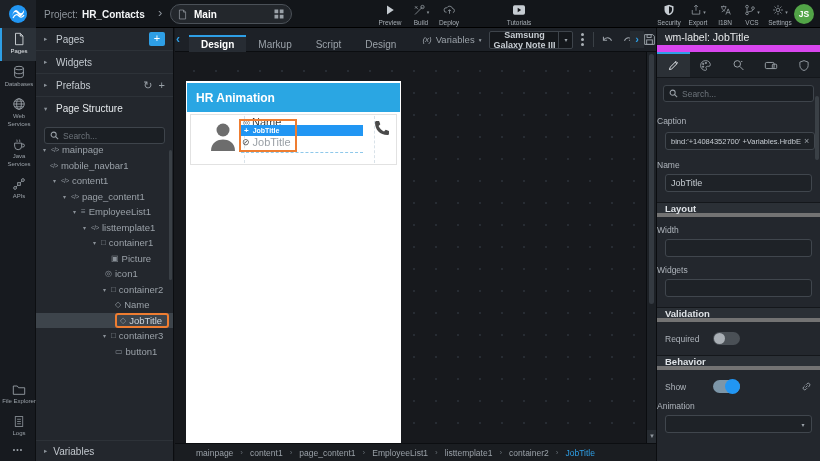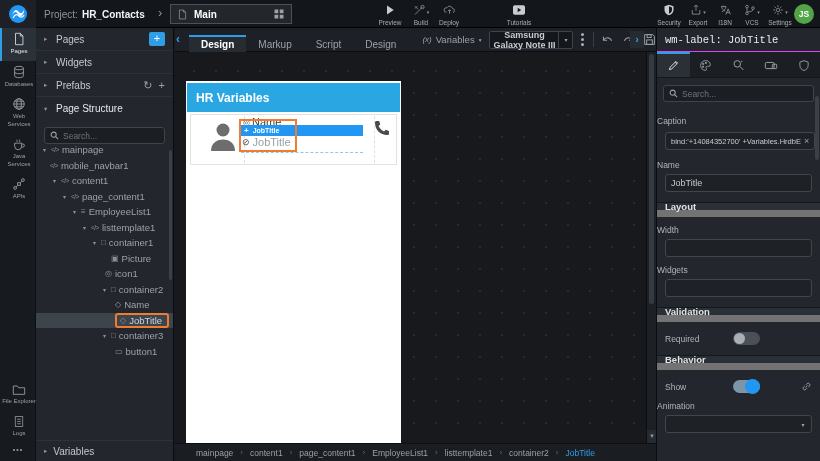--- a/index.html
+++ b/index.html
@@ -12,21 +12,21 @@
   svg { display:block; }
   .ic { color:#9aa1a8; }
 
   
   .topbar { position:absolute; left:0; top:0; width:820px; height:28px; background:#13161a; border-bottom:1px solid #000; z-index:30; }
   .logo-box { position:absolute; left:0; top:0; width:36px; height:28px; background:#1d2127; display:flex; align-items:center; justify-content:center; }
   .project { position:absolute; left:44px; top:0; height:28px; display:flex; align-items:center; gap:4px; }
   .project .plabel { color:#8f969d; font-size:10px; }
   .project .pname { color:#f2f4f6; font-size:10px; font-weight:bold; }
   .nav-chev { position:absolute; left:158px; top:5px; color:#8f969d; font-size:13px; }
-  .main-tab { position:absolute; left:170px; top:4px; width:122px; height:20px; border:1px solid #4b5158; border-radius:0; background:#23272c; display:flex; align-items:center; padding:0 6px; gap:6px; }
+  .main-tab { position:absolute; left:170px; top:4px; width:122px; height:20px; border:1px solid #4b5158; border-radius:10px; background:#23272c; display:flex; align-items:center; padding:0 6px; gap:6px; }
   .main-tab .tname { color:#fff; font-weight:bold; font-size:10px; flex:1; }
   .tb-btn { position:absolute; top:2px; width:34px; height:25px; display:flex; flex-direction:column; align-items:center; justify-content:space-between; padding:2px 0 1px; color:#a6adb4; }
   .tb-btn .lbl { font-size:6.5px; color:#a6adb4; white-space:nowrap; }
   .tb-btn .irow { display:flex; align-items:flex-start; gap:1px; }
   .tb-caret { font-size:5px; color:#8f969d; margin-top:5px; }
   .avatar { position:absolute; left:794px; top:4px; width:20px; height:20px; border-radius:50%; background:#52a447; color:#fff; font-size:8.5px; font-weight:bold; display:flex; align-items:center; justify-content:center; }
 
   
   .rail { position:absolute; left:0; top:28px; width:36px; height:433px; background:#171a1f; border-right:1px solid #0d0f12; z-index:20; }
   .rail-item { width:36px; padding:4px 0 5px; display:flex; flex-direction:column; align-items:center; gap:2px; border-left:2px solid transparent; }
@@ -102,35 +102,35 @@
   .p-orange { position:absolute; left:53px; top:38px; width:58px; height:33px; border:2px solid #ee7d31; z-index:3; }
 
   
   .crumbbar { position:absolute; left:0; right:0; bottom:0; height:18px; background:#1a1d21; border-top:1px solid #0c0e11; display:flex; align-items:center; padding-left:21px; gap:7px; }
   .crumb { font-size:8.5px; color:#9aa1a8; }
   .crumb.accent { color:#2e9fe6; }
   .crumb-sep { font-size:8px; color:#646b72; }
 
   
   .rightpanel { position:absolute; left:656px; top:28px; width:164px; height:433px; background:#23272d; border-left:1px solid #0b0d10; }
-  .rp-title { height:24px; display:flex; align-items:center; padding:7px 8px; color:#e8eaec; font-size:10.5px; border-bottom:1px solid #d946ef;font-family:Liberation Mono, monospace; }
+  .rp-title { height:24px; display:flex; align-items:center; padding:7px 8px; color:#e8eaec; font-size:10.5px; border-bottom:7px solid #d946ef; }
   .rp-tabs { height:26px; background:#1b1f24; display:flex; border-bottom:1px solid #14171b; }
   .rp-tab { flex:1; display:flex; align-items:center; justify-content:center; border-top:2px solid transparent; }
   .rp-tab.active { background:#2b3036; border-top:2px solid #2e9fe6; }
   .rp-search { padding:7px 6px 6px; }
   .rp-label { font-size:8.5px; color:#aeb4bb; margin:8px 0 4px; }
   .rp-input { margin:0 8px; height:18px; border:1px solid #40464d; border-radius:3px; background:#1e2227; display:flex; align-items:center; padding:0 5px; color:#c6ccd2; font-size:8.5px; }
   .rp-input .val { flex:1; overflow:hidden; white-space:nowrap; }
   .rp-input .clear { color:#9aa1a8; font-size:9px; margin-left:3px; }
   .cap-row { display:flex; align-items:center;gap:41px; }
   .cap-row .rp-input { flex:1; margin-right:4px; font-size:7.5px; }
   .bindbtn { width:20px; height:22px; border:2px solid #ee7d31; border-radius:2px; margin-right:6px; display:flex; align-items:center; justify-content:center; }
-  .rp-sec { height:15px; background:#2b3036; display:flex; align-items:center; padding:0 8px; color:#dfe3e7; font-size:9.5px; font-weight:bold; margin-top:10px; border-top:1px solid #14171b; border-bottom:7px solid #737373; }
+  .rp-sec { height:15px; background:#2b3036; display:flex; align-items:center; padding:0 8px; color:#dfe3e7; font-size:9.5px; font-weight:bold; margin-top:10px; border-top:1px solid #14171b; border-bottom:4px solid #737373; }
   .toggle-row { display:flex; align-items:center; margin:10px 8px 0; }
-  .toggle-row .tlbl { width:68px; font-size:8.5px; color:#aeb4bb; }
+  .toggle-row .tlbl { width:48px; font-size:8.5px; color:#aeb4bb; }
   .toggle { width:27px; height:13px; border-radius:7px; position:relative; }
   .toggle.off { background:#4a5056; }
   .toggle.off .knob { position:absolute; left:1px; top:1px; width:11px; height:11px; border-radius:50%; background:#a9afb5; }
   .toggle.on { background:#7c96a8; }
   .toggle.on .knob { position:absolute; right:0px; top:-1px; width:15px; height:15px; border-radius:50%; background:#2196f3; }
   .show-link { margin-left:auto; }
   .rp-select { margin:0 8px; height:18px; border:1px solid #40464d; border-radius:3px; background:#1e2227; display:flex; align-items:center; }
   .rp-select .sv { flex:1; }
   .rp-select .scar { width:16px; text-align:center; font-size:6px; color:#9aa1a8; }
   .rp-scroll { position:absolute; right:1px; top:68px; width:4px; height:64px; background:#3a4046; border-radius:2px; }
@@ -447,21 +447,21 @@
             <rect x="5" y="2" width="5" height="3.5"></rect>
             <rect x="4.5" y="8.5" width="7" height="5.5"></rect>
         </svg>
       </div>
       <div class="collapse-r">›</div>
     </div>
 
     <div class="c-work">
       <div class="phone">
         <div class="p-header">
-          <span class="ht">HR Variables</span>
+          <span class="ht">HR Animation</span>
         </div>
         <div class="p-item">
           <div class="p-cell-sep" style="left:53px"></div>
           <div class="p-cell-sep" style="left:183px"></div>
           <svg class="person" width="28" height="32" viewBox="0 0 28 32" fill="#6d6d6d">
             <circle cx="14" cy="9" r="6.5"></circle>
               <path d="M2 30 C2 21 9 18.5 14 18.5 C19 18.5 26 21 26 30 Z"></path>
           </svg>
           <svg class="handset" width="18" height="18" viewBox="0 0 16 16" fill="#4a4a4a">
             <path d="M3.2 1.8 C2.3 1.8 1.8 2.3 1.8 3.2 C1.8 9.8 6.2 14.2 12.8 14.2 C13.7 14.2 14.2 13.7 14.2 12.8 V10.6 L11.3 9.5 L9.8 11 C7.6 10 6 8.4 5 6.2 L6.5 4.7 L5.4 1.8 Z"></path>

